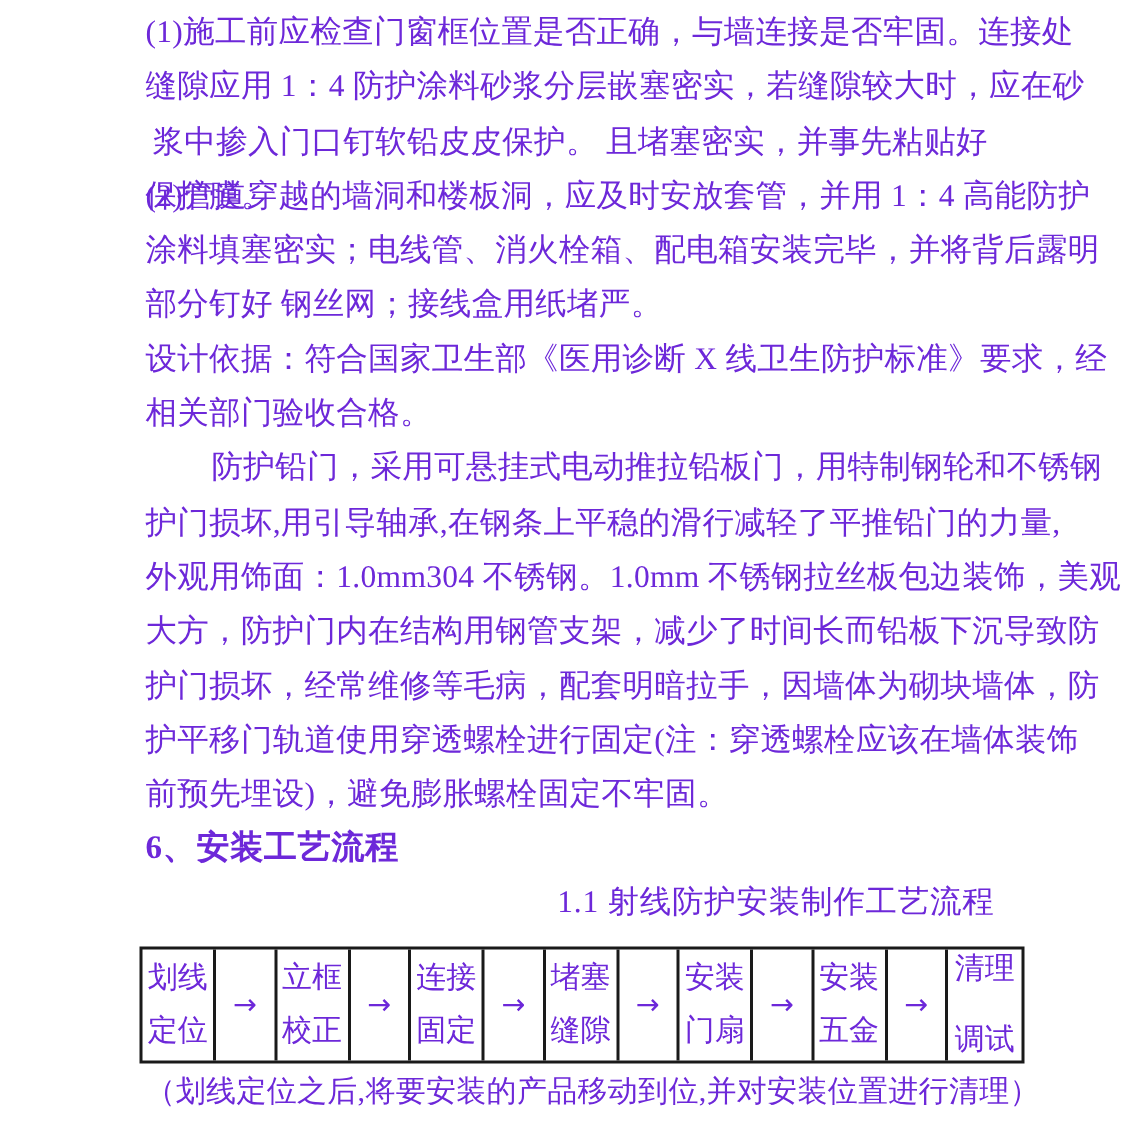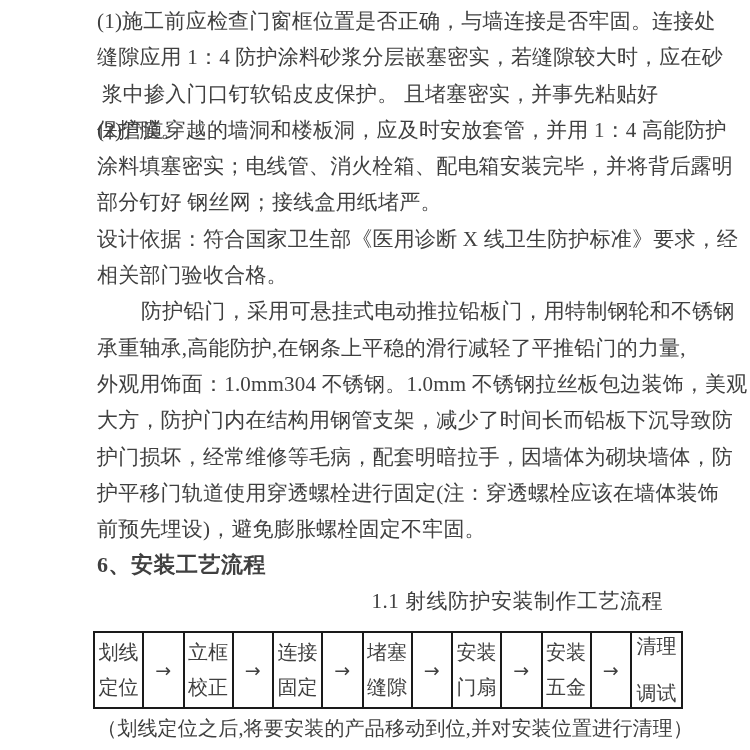--- a/index.html
+++ b/index.html
@@ -7,21 +7,21 @@
     padding: 0;
     background: #ffffff;
   }
   .page {
     position: relative;
     width: 750px;
     height: 750px;
     background: #ffffff;
     overflow: hidden;
     font-family: "Liberation Serif", "DejaVu Serif", serif;
-    color: #404040;
+    color: #6d28d9;
   }
   .content {
     position: absolute;
     left: 97px;
     top: 3px;
     width: 566px;
   }
   .bodyline {
     font-size: 21px;
     line-height: 36.3px;
@@ -107,21 +107,21 @@
     <div class="bodyline last">浆中掺入门口钉软铅皮皮保护。 且堵塞密实，并事先粘贴好保护膜。</div>
 
     <div class="bodyline">(2)管道穿越的墙洞和楼板洞，应及时安放套管，并用 1：4 高能防护</div>
     <div class="bodyline">涂料填塞密实；电线管、消火栓箱、配电箱安装完毕，并将背后露明</div>
     <div class="bodyline last">部分钉好 钢丝网；接线盒用纸堵严。</div>
 
     <div class="bodyline">设计依据：符合国家卫生部《医用诊断 X 线卫生防护标准》要求，经</div>
     <div class="bodyline last">相关部门验收合格。</div>
 
     <div class="bodyline indent">防护铅门，采用可悬挂式电动推拉铅板门，用特制钢轮和不锈钢</div>
-    <div class="bodyline">承重轴承,高能防护,在钢条上平稳的滑行减轻了平推铅门的力量,</div>
+    <div class="bodyline">护门损坏,用引导轴承,在钢条上平稳的滑行减轻了平推铅门的力量,</div>
     <div class="bodyline">外观用饰面：1.0mm304 不锈钢。1.0mm 不锈钢拉丝板包边装饰，美观</div>
     <div class="bodyline">大方，防护门内在结构用钢管支架，减少了时间长而铅板下沉导致防</div>
     <div class="bodyline">护门损坏，经常维修等毛病，配套明暗拉手，因墙体为砌块墙体，防</div>
     <div class="bodyline">护平移门轨道使用穿透螺栓进行固定(注：穿透螺栓应该在墙体装饰</div>
     <div class="bodyline last">前预先埋设)，避免膨胀螺栓固定不牢固。</div>
 
     <div class="section-heading">6、安装工艺流程</div>
     <div class="sub-heading">1.1 射线防护安装制作工艺流程</div>
 
     <div class="flow-table">

